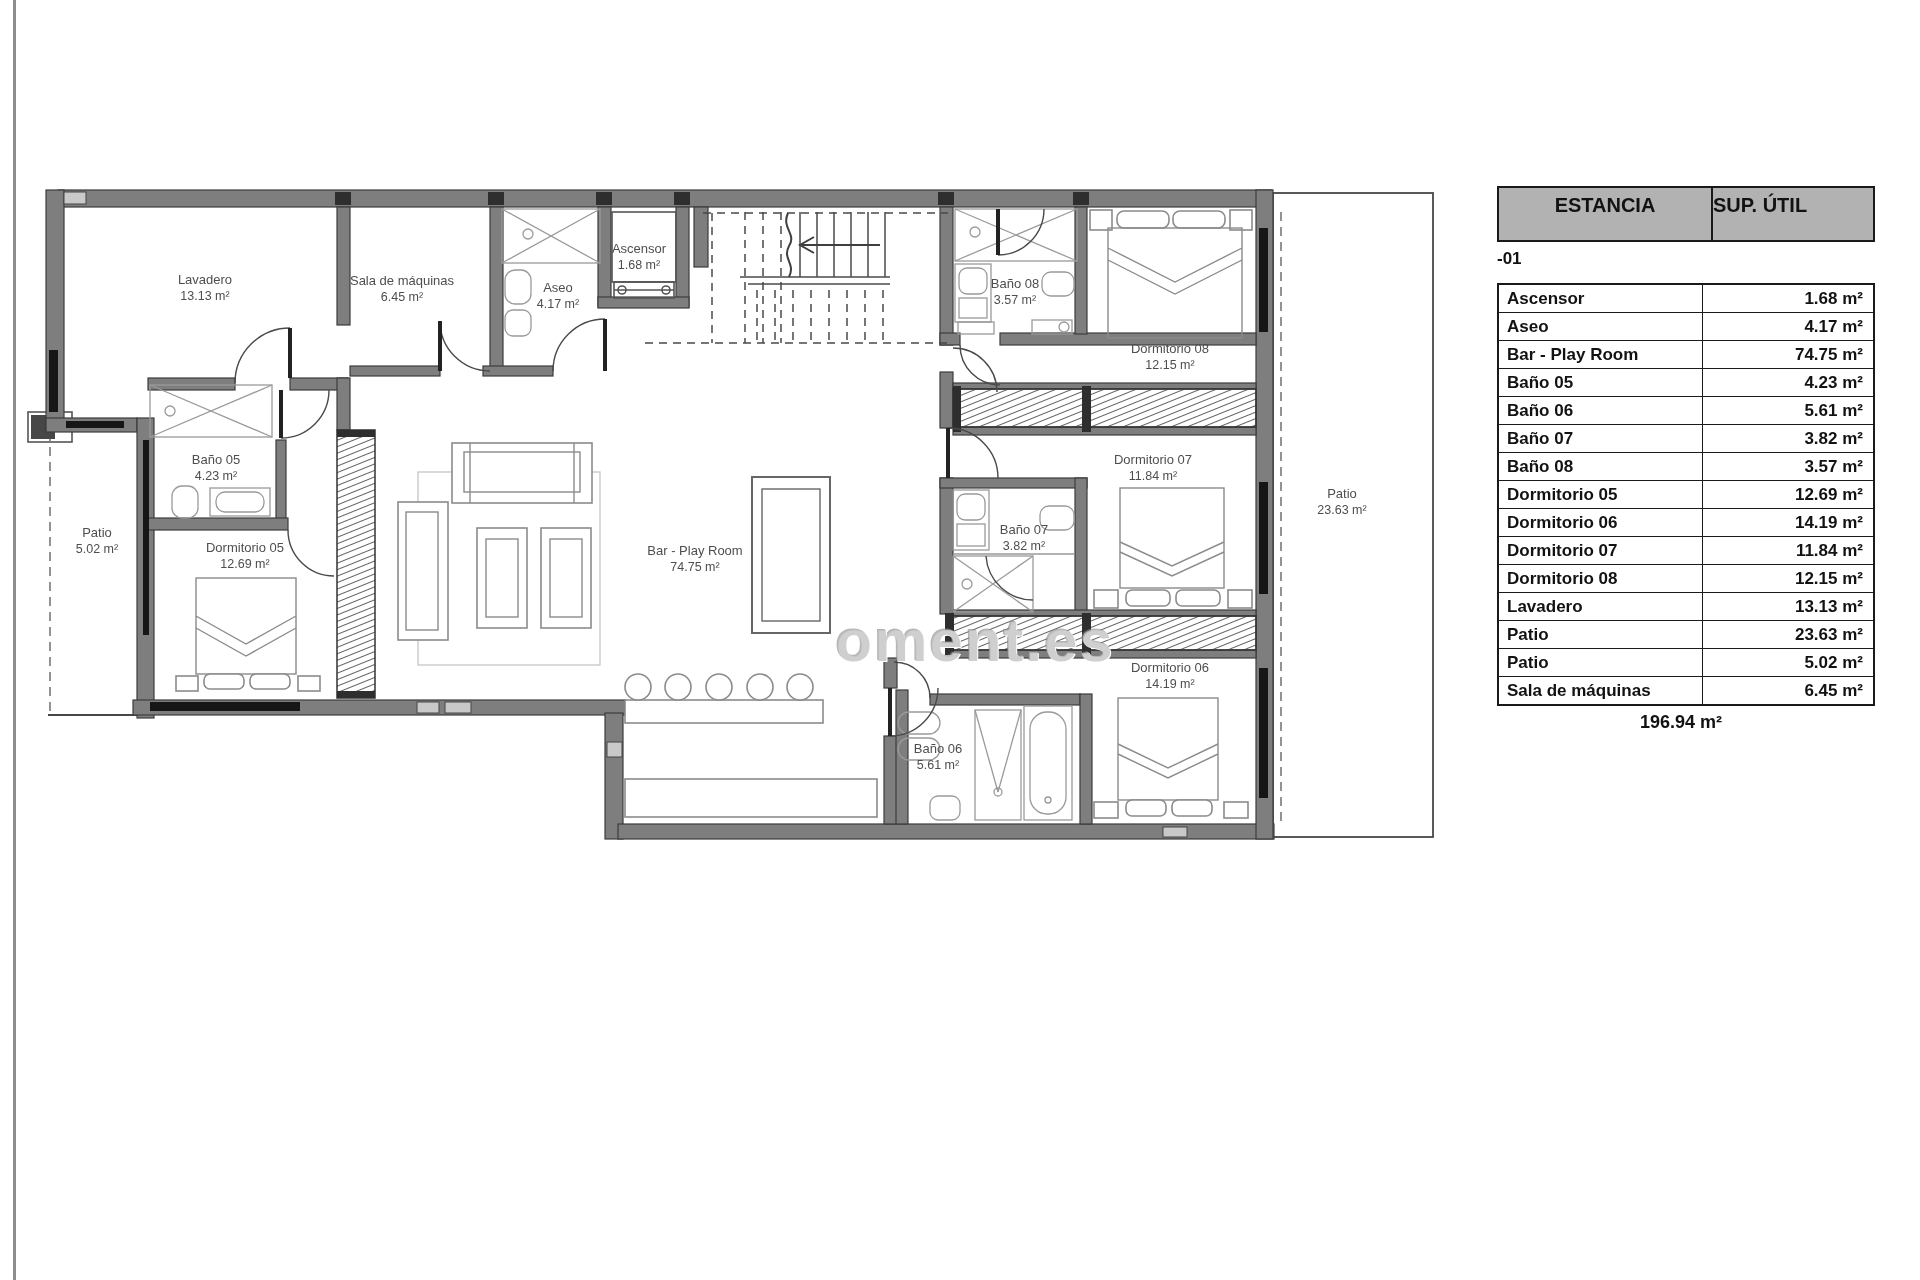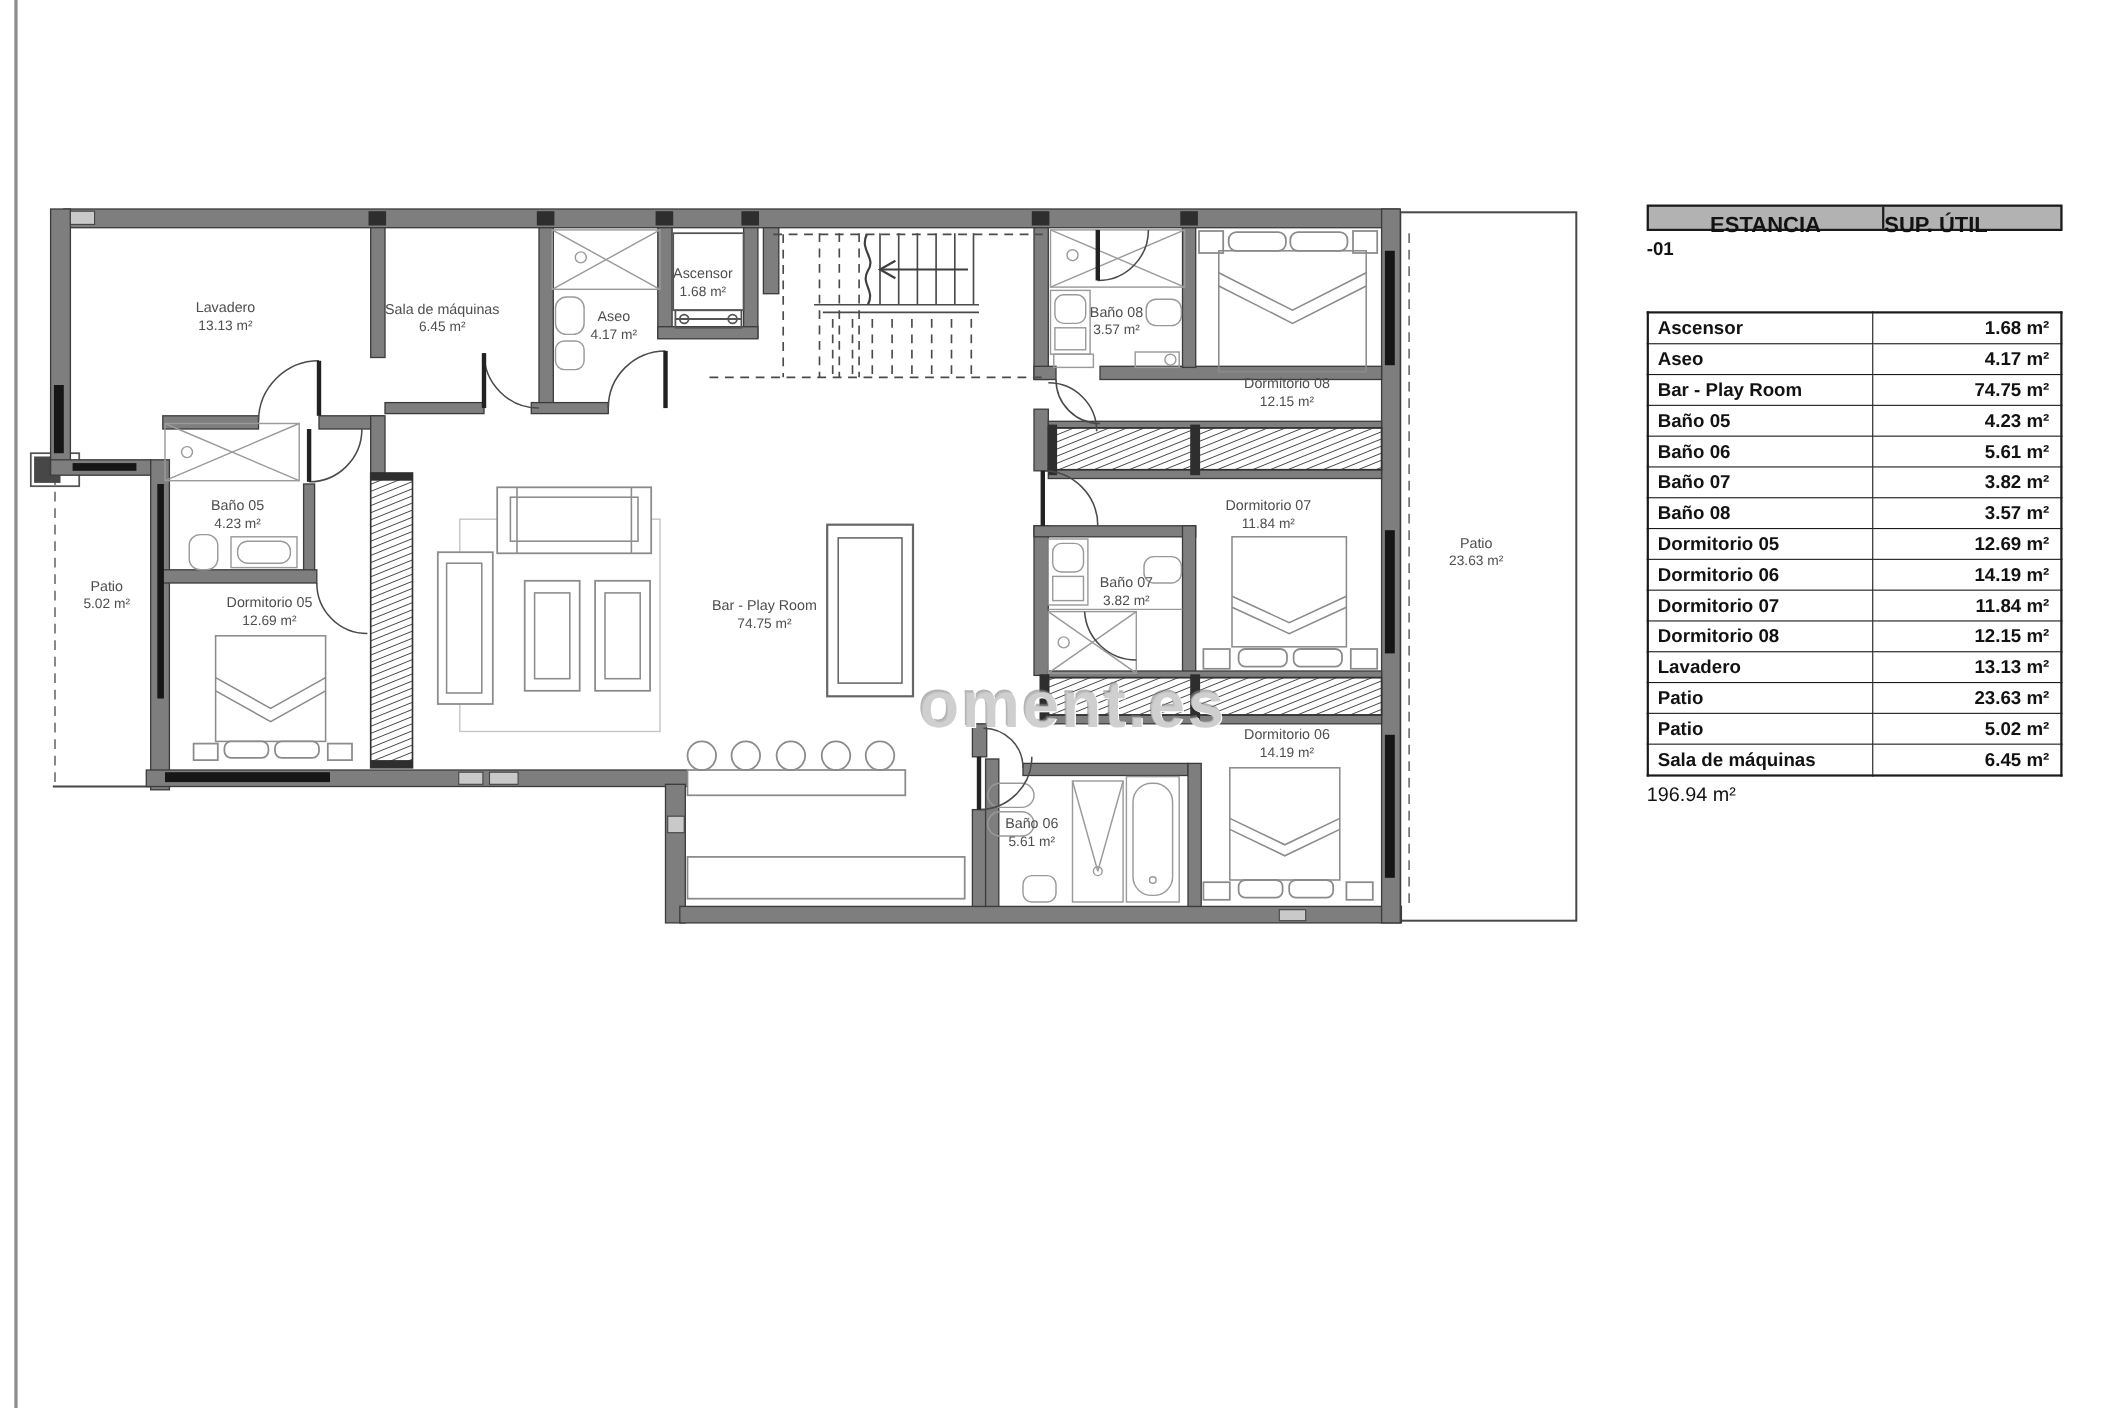--- a/index.html
+++ b/index.html
@@ -10,31 +10,31 @@
   
   .room-label{position:absolute;transform:translate(-50%,-50%);text-align:center;
               color:#4e4e4e;font-size:13px;line-height:16px;white-space:nowrap}
   .rl-area{font-size:12.5px}
   
   #watermark{position:absolute;left:975px;top:640px;transform:translate(-50%,-50%);
              font-size:60px;font-weight:bold;letter-spacing:2px;color:rgba(195,195,195,.8);
              text-shadow:1px 1px 0 #fff,-1px -1px 0 rgba(130,130,130,.6);white-space:nowrap}
   
   #area-table{position:absolute;left:1497px;top:186px;width:378px;color:#121212}
-  .at-header{display:flex;height:24px;background:#b2b2b2;border:2px solid #1a1a1a;
+  .at-header{display:flex;height:56px;background:#b2b2b2;border:2px solid #1a1a1a;
              box-sizing:border-box;font-weight:bold;font-size:20px}
   .at-header .c1{flex:0 0 212px;text-align:center;border-right:2px solid #1a1a1a;line-height:34px}
   .at-header .c2{flex:1;text-align:left;line-height:34px}
   .at-level{margin-top:7px;font-weight:bold;font-size:17px}
   #rows-wrap{position:absolute;top:97px;left:0;width:378px}
   #rows-wrap table{border-collapse:collapse;width:100%;border:2px solid #1a1a1a}
   #rows-wrap td{border:1.5px solid #1a1a1a;height:27px;font-weight:bold;font-size:17px;padding:0}
   #rows-wrap td.n{padding-left:8px}
   #rows-wrap td.a{text-align:right;padding-right:10px;width:160px}
-  .at-total{text-align:left;padding-right:10px;font-weight:normal;font-size:18px;height:30px;line-height:32px}
+  .at-total{text-align:center;padding-right:10px;font-weight:bold;font-size:18px;height:30px;line-height:32px}
   
   .wall{fill:#7e7e7e;stroke:#3c3c3c;stroke-width:1.2}
   .blk{fill:#c9c9c9;stroke:#444;stroke-width:1}
   .dark{fill:#2e2e2e}
   .win{fill:#161616}
   .thin{fill:none;stroke:#555;stroke-width:1.6}
   .dash{fill:none;stroke:#666;stroke-width:1.4;stroke-dasharray:9 6}
   .fur{fill:#fff;stroke:#8b8b8b;stroke-width:1.6}
   .furl{fill:none;stroke:#8b8b8b;stroke-width:1.4}
   .fx{fill:none;stroke:#9a9a9a;stroke-width:1.3}

